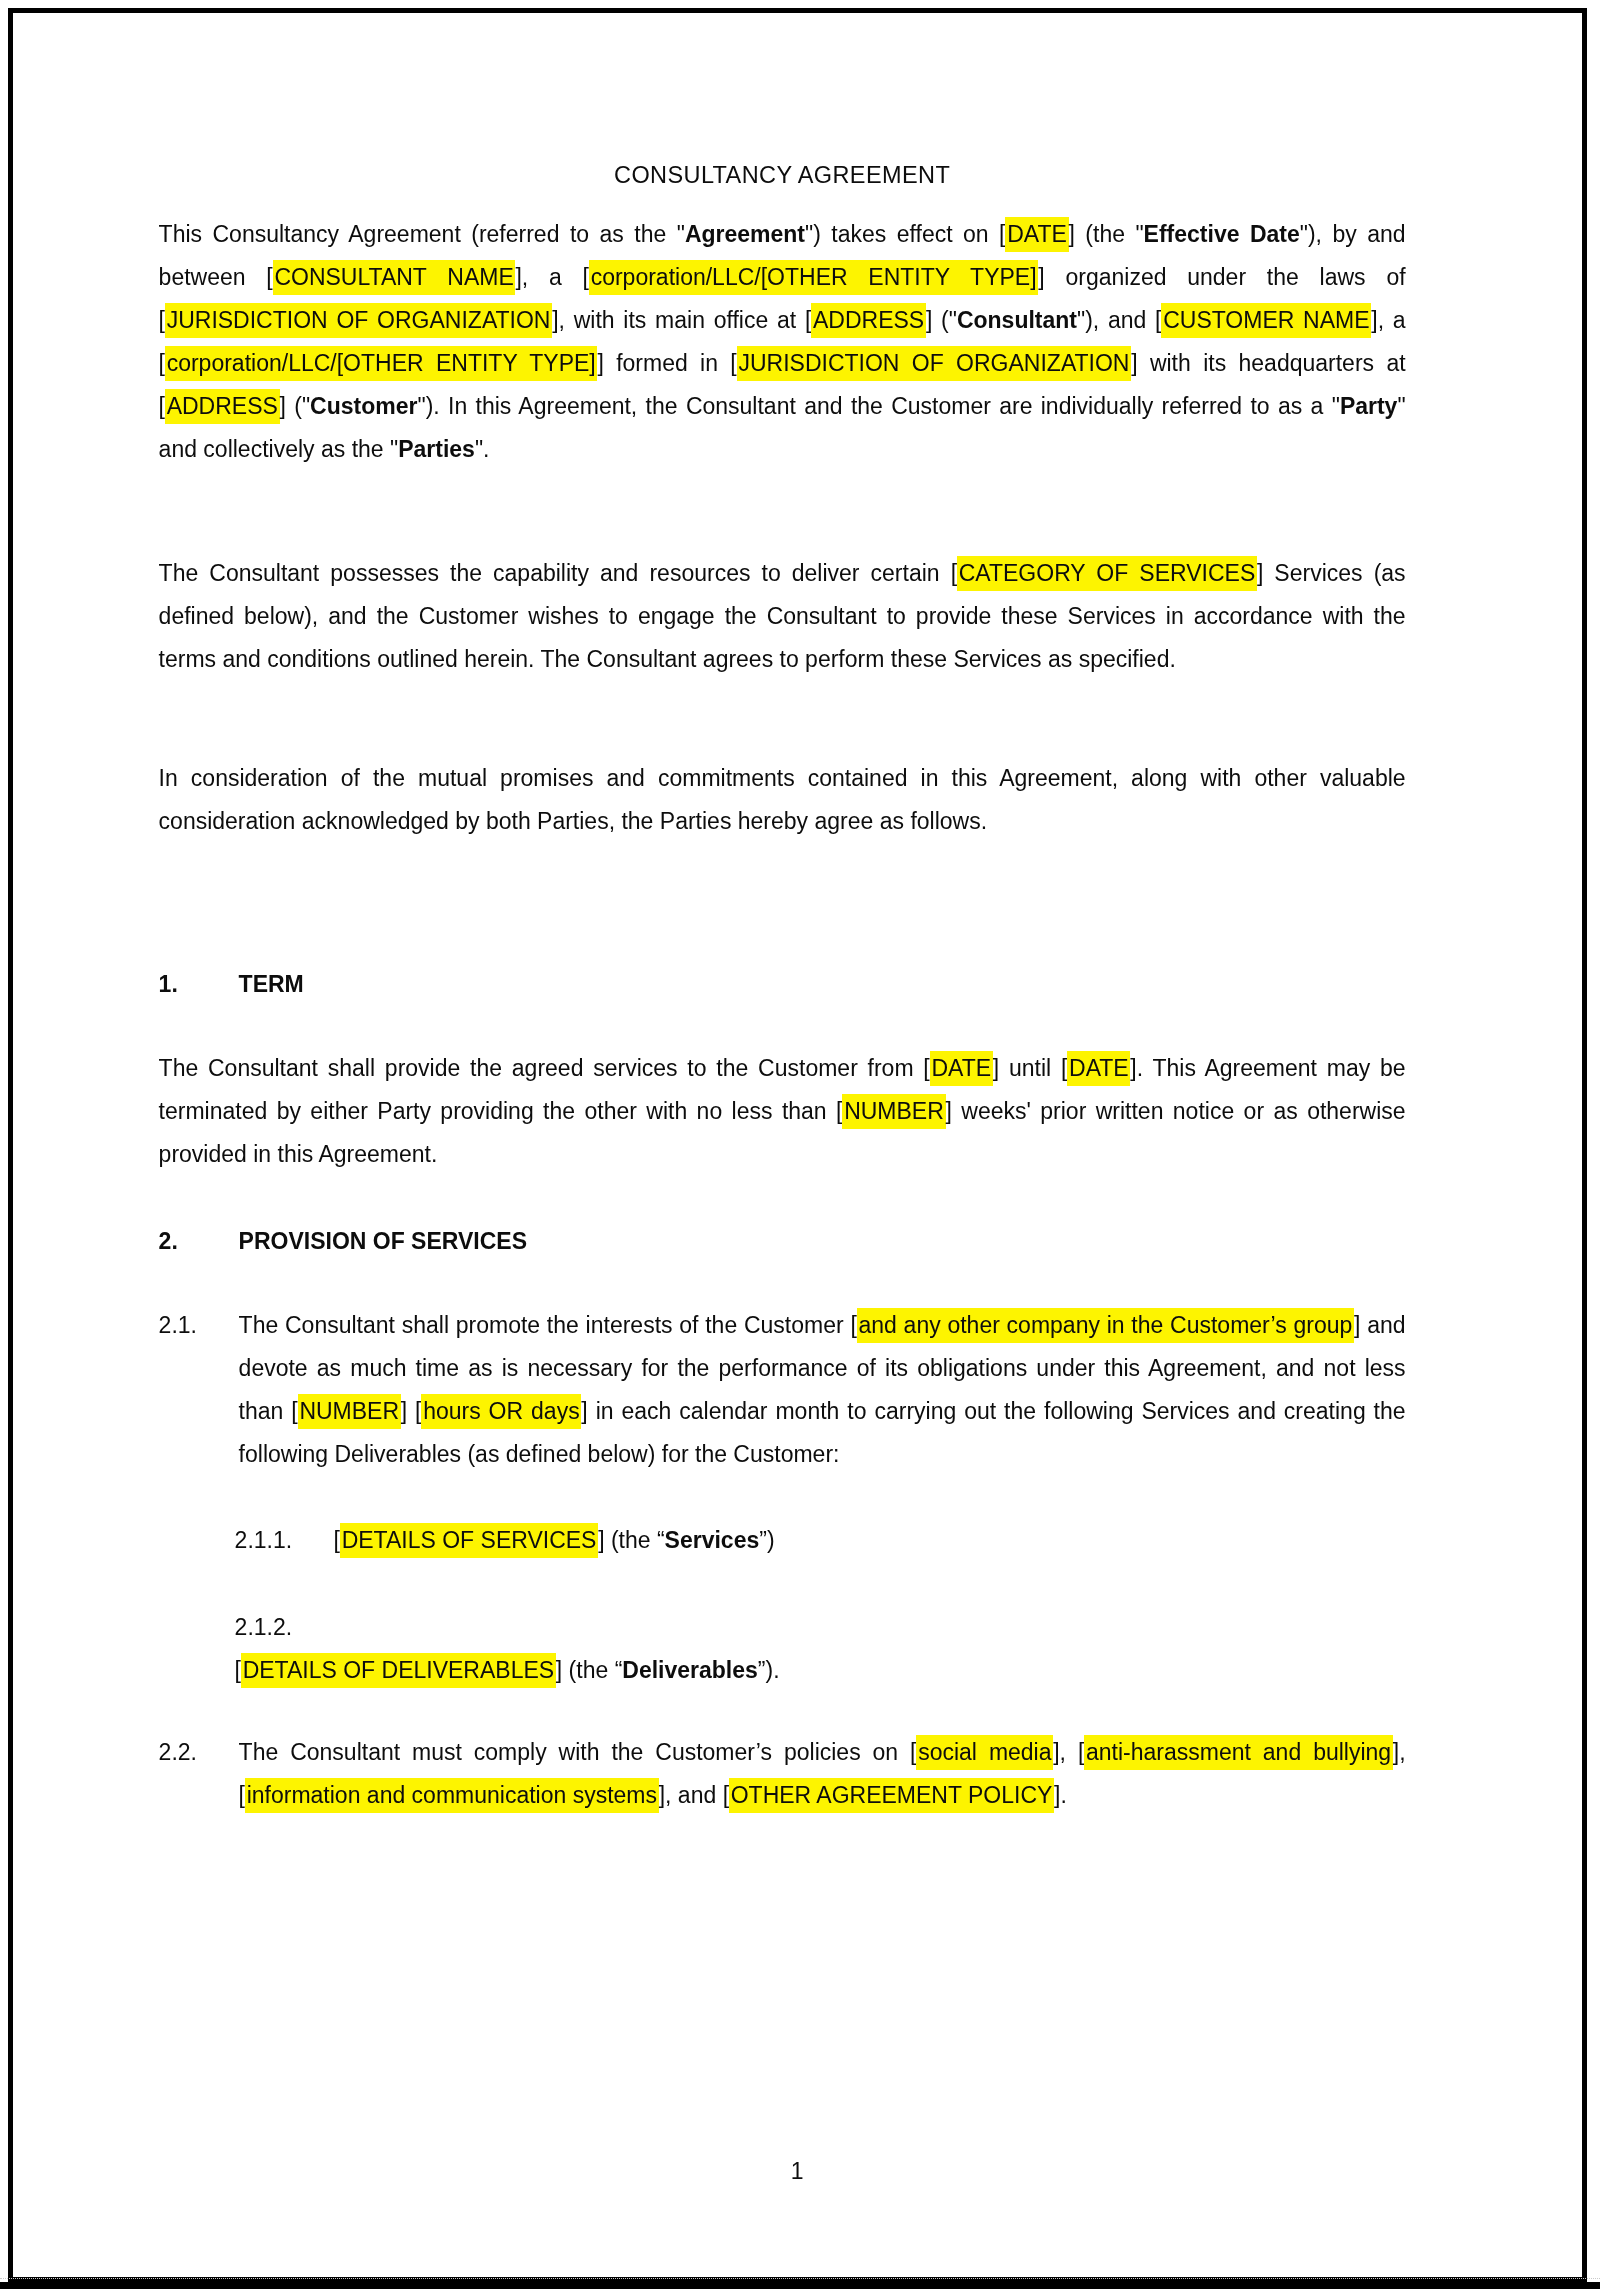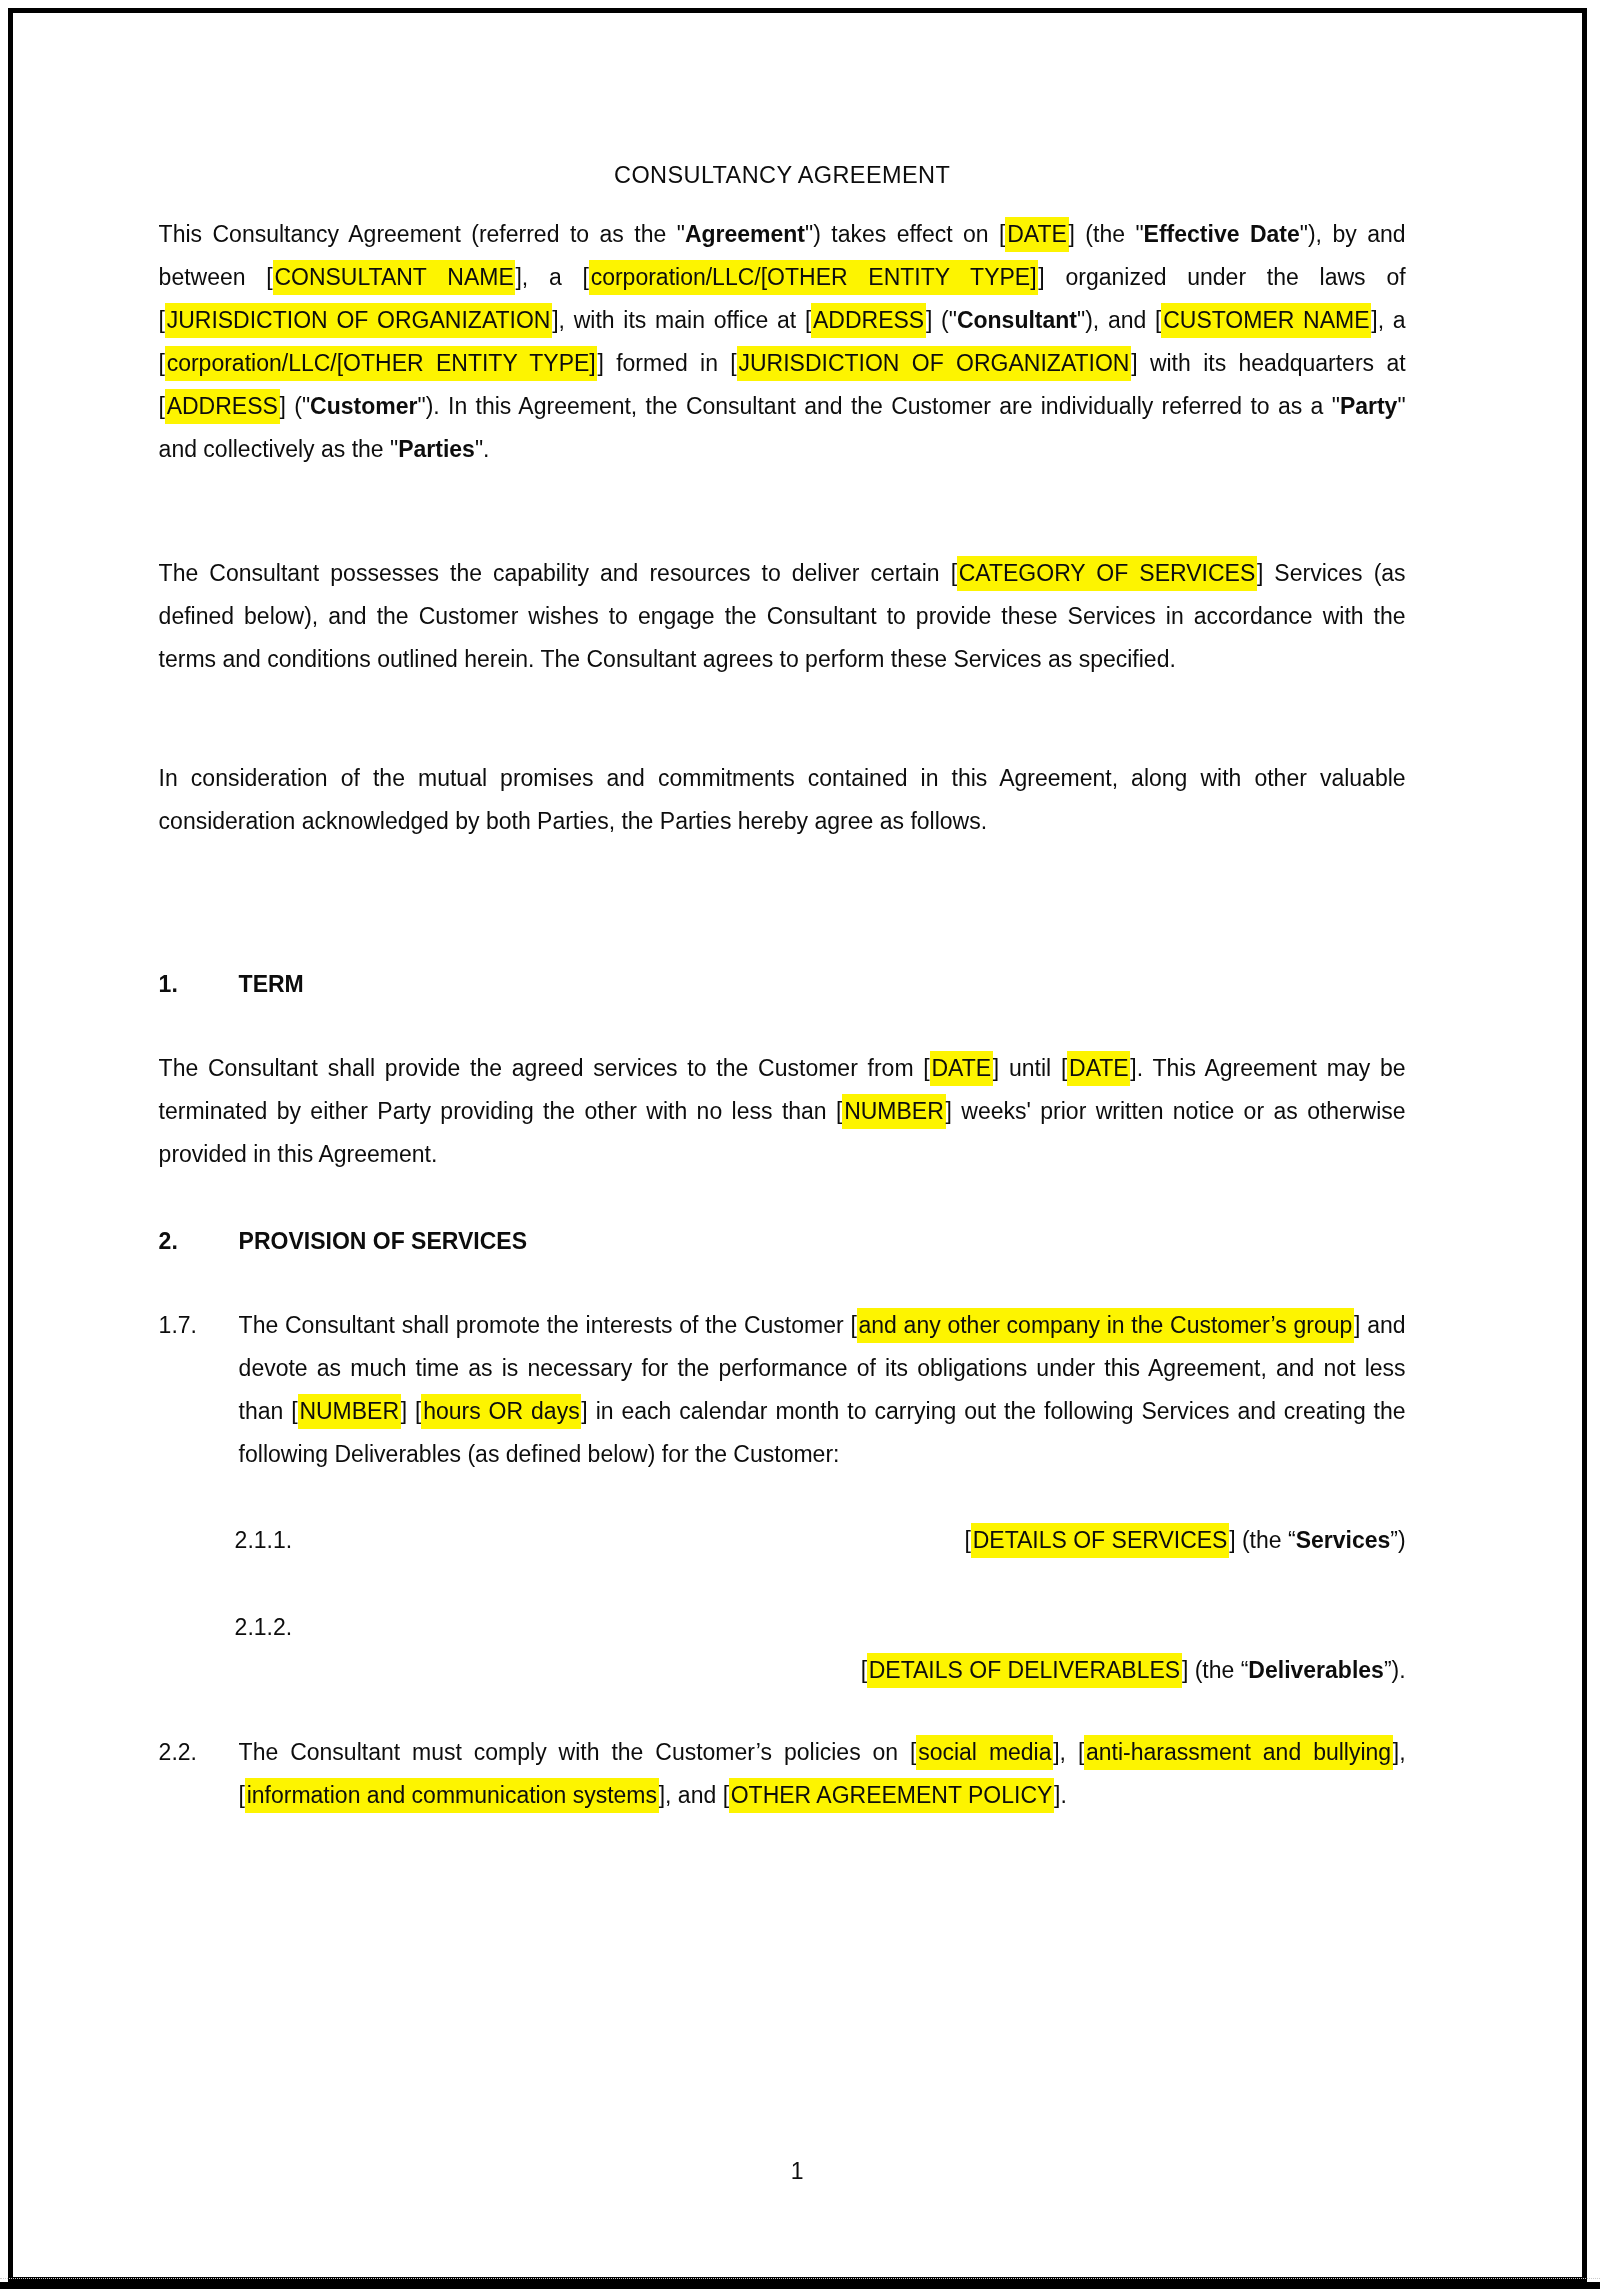--- a/index.html
+++ b/index.html
@@ -36,21 +36,21 @@
   .para { margin: 0; text-align: justify; }
   .indent1 { }
   .hrow { display: flex; font-weight: 700; }
   .hrow .num { width: 80px; flex: none; }
   .lirow { display: flex; }
   .lirow .num { flex: none; }
   .l1 .num { width: 80px; }
   .l2 { margin-left: 76px; }
   .l2 .num { width: 99px; }
   .lirow .body { flex: 1; text-align: justify; }
-  .l2 .body { text-align: right; }
+  .l2 .body { text-align: left; }
   .hl { background: var(--hl, #fdf400); padding: 4.2px 1.7px; }
   .b { font-weight: 700; }
   
   #blk-1 { margin-top: 16px; }
   #blk-2 { margin-top: 81px; }
   #blk-3 { margin-top: 76px; }
   #blk-4 { margin-top: 120px; }
   #blk-5 { margin-top: 41px; }
   #blk-6 { margin-top: 44px; }
   #blk-7 { margin-top: 41px; }
@@ -89,21 +89,21 @@
       <div class="blk hrow" id="blk-4">
         <span class="num">1.</span>
         <span class="htext">TERM</span>
       </div>
       <p class="blk para indent1" id="blk-5"><span>The Consultant shall provide the agreed services to the Customer from [</span><span class="hl">DATE</span><span>] until [</span><span class="hl">DATE</span><span>]. This Agreement may be terminated by either Party providing the other with no less than [</span><span class="hl">NUMBER</span><span>] weeks' prior written notice or as otherwise provided in this Agreement.</span></p>
       <div class="blk hrow" id="blk-6">
         <span class="num">2.</span>
         <span class="htext">PROVISION OF SERVICES</span>
       </div>
       <div class="blk lirow l1" id="blk-7">
-        <span class="num">1.7.</span>
+        <span class="num">2.1.</span>
         <div class="body"><span>The Consultant shall promote the interests of the Customer [</span><span class="hl">and any other company in the Customer’s group</span><span>] and devote as much time as is necessary for the performance of its obligations under this Agreement, and not less than [</span><span class="hl">NUMBER</span><span>] [</span><span class="hl">hours OR days</span><span>] in each calendar month to carrying out the following Services and creating the following Deliverables (as defined below) for the Customer:</span></div>
       </div>
       <div class="blk lirow l2" id="blk-8">
         <span class="num">2.1.1.</span>
         <div class="body"><span>[</span><span class="hl">DETAILS OF SERVICES</span><span>] (the “</span><span class="b">Services</span><span>”)</span></div>
       </div>
       <div class="blk lirow l2" id="blk-9">
         <span class="num">2.1.2.</span>
         <div class="body"><span>[</span><span class="hl">DETAILS OF DELIVERABLES</span><span>] (the “</span><span class="b">Deliverables</span><span>”).</span></div>
       </div>

